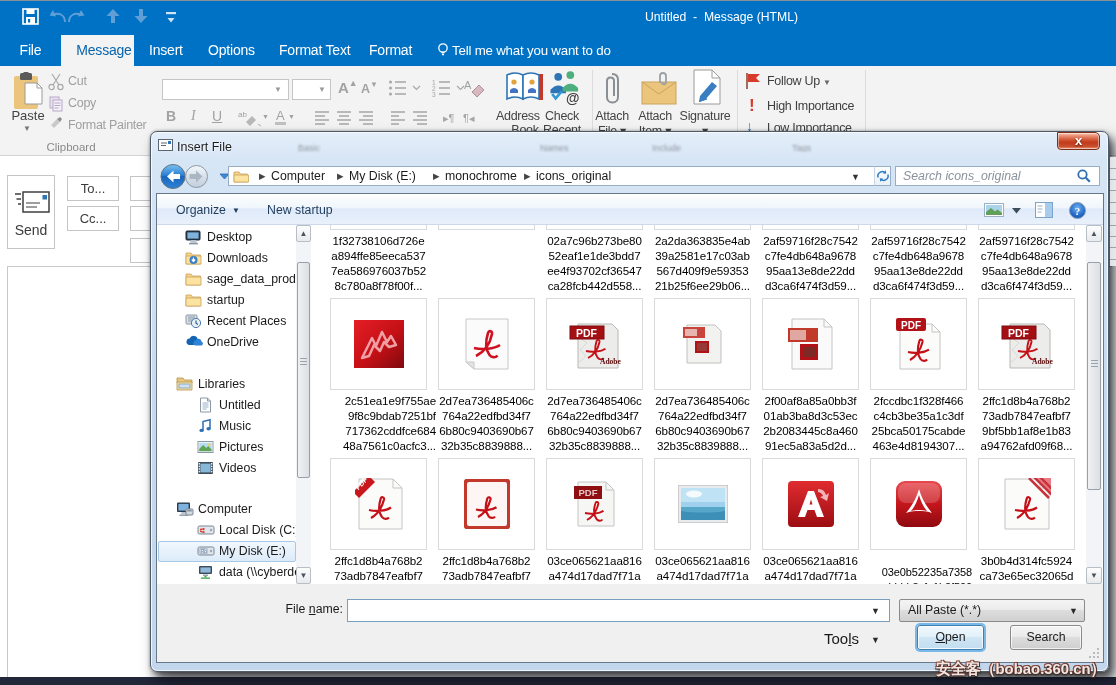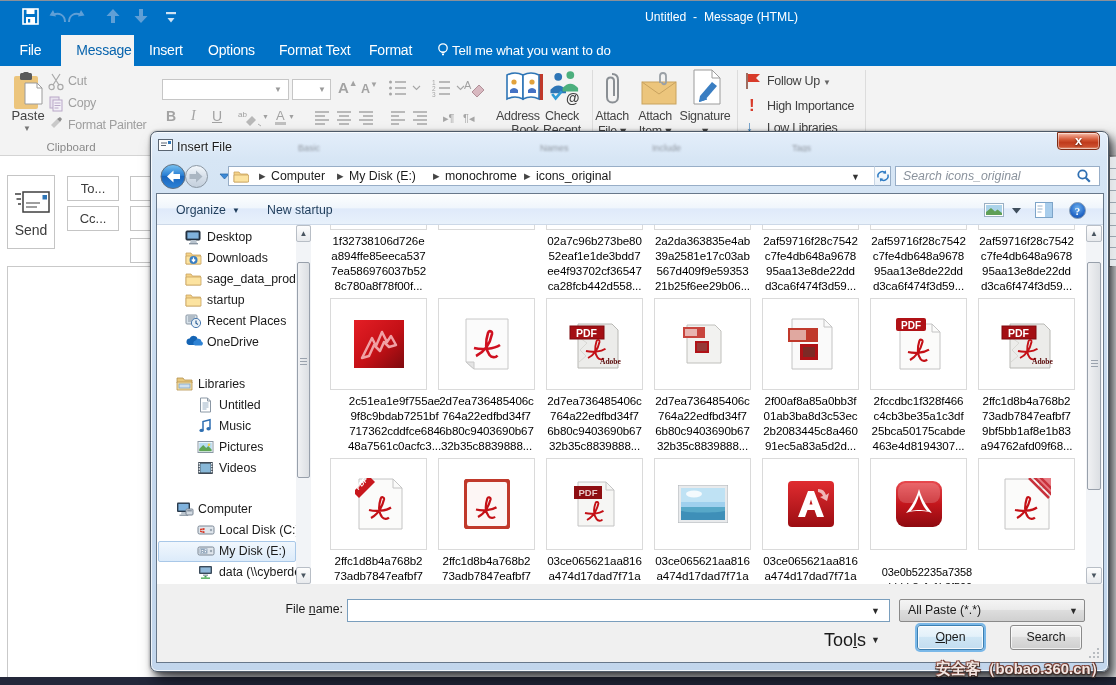--- a/index.html
+++ b/index.html
@@ -177,21 +177,21 @@
 <div class="abs" style="left:672px;top:109px;width:66px;height:13px;color:#444;font-size:12.5px;letter-spacing:-0.3px;text-align:center">Signature</div>
 <div class="abs" style="left:672px;top:123px;width:66px;height:13px;color:#444;font-size:12.5px;letter-spacing:-0.3px;text-align:center">▾</div>
 <svg class="abs" style="left:745px;top:72px" width="18" height="18" viewBox="0 0 18 18">
  <path d="M2 1 l0 16" stroke="#8a4a3a" stroke-width="1.6"></path>
  <path d="M3 2 l12 0 -4 4 4 4 -12 0 z" fill="#d83b2a"></path>
 </svg>
 <div class="abs" style="left:767px;top:74px;color:#3f3f3f;font-size:12.5px;letter-spacing:-0.3px">Follow Up <span style="font-size:8px;color:#666">▼</span></div>
 <div class="abs" style="left:749px;top:96px;color:#d83b2a;font-size:17px;font-weight:bold">!</div>
 <div class="abs" style="left:767px;top:99px;color:#3f3f3f;font-size:12.5px;letter-spacing:-0.3px">High Importance</div>
 <div class="abs" style="left:746px;top:118px;color:#2e75b6;font-size:14px;font-weight:bold">↓</div>
-<div class="abs" style="left:767px;top:121px;color:#3f3f3f;font-size:12.5px;letter-spacing:-0.3px">Low Libraries</div>
+<div class="abs" style="left:767px;top:121px;color:#3f3f3f;font-size:12.5px;letter-spacing:-0.3px">Low Importance</div>
 <div class="abs" style="left:0;top:157px;width:1116px;height:528px;background:#ffffff"></div>
 <div class="abs" style="left:7px;top:175px;width:48px;height:74px;border:1px solid #c5c5c5;background:#fff"></div>
 <svg class="abs" style="left:14px;top:190px" width="36" height="26" viewBox="0 0 36 26">
  <g stroke="#3f3f3f" stroke-width="1.5" fill="none">
  <path d="M1 4 h6 M2.5 9 h4.5 M4 14 h3"></path>
  <rect x="9" y="2" width="26" height="20" fill="#fff"></rect>
  <path d="M12 13 h14 M12 17 h11" stroke-width="1.1"></path>
  </g>
  <rect x="28.5" y="5" width="4.5" height="4.5" fill="#2e75b6"></rect>
 </svg>
@@ -435,21 +435,21 @@
             <linearGradient id="rs" x1="0" y1="0" x2="1" y2="1">
               <stop offset="0" stop-color="#e41e25"></stop>
               <stop offset=".55" stop-color="#c41016"></stop>
               <stop offset="1" stop-color="#7e0a0e"></stop>
             </linearGradient>
           </defs>
           <rect width="50" height="48" fill="url(#rs)"></rect>
           <path d="M8 38 l10 -20 4 8 6 -14 5 10 4 -6 5 9 -7 2 -5 -5 -4 9 -6 -6 -5 11z" fill="none" stroke="#f0a0a4" stroke-width="2.5" stroke-linejoin="round"></path>
         </svg>
       </div>
-      <div class="abs" style="left:184px;top:168px;width:107px;color:#000;font-size:11.6px;line-height:15px;text-align:center;letter-spacing:-0.1px">2c51ea1e9f755ae<br>9f8c9bdab7251bf<br>717362cddfce684<br>48a7561c0acfc3...</div>
+      <div class="abs" style="left:172px;top:168px;width:107px;color:#000;font-size:11.6px;line-height:15px;text-align:right;letter-spacing:-0.1px">2c51ea1e9f755ae<br>9f8c9bdab7251bf<br>717362cddfce684<br>48a7561c0acfc3...</div>
 <div class="abs" style="left:281px;top:73px;width:97px;height:92px;border:1px solid #dadada;background:#fff"></div>
       <div class="abs" style="left:281px;top:73px;width:97px;height:92px;display:flex;align-items:center;justify-content:center">
         <svg width="46" height="52" viewBox="0 0 46 52">
           <path d="M2 1 h42 v50 h-34 l-8-7z" fill="#fbfbfb" stroke="#c8c8c8"></path>
           <path d="M2 44 l8 0 0 7z" fill="#e4e4e4" stroke="#c8c8c8"></path>
           <path d="M12 38 c8 -4 14 -12 16 -22 c.5 -3 -3 -4 -4 -1 c-2.5 8 -3 16 1.5 22 c2 2.6 6 3 8 .5 M10 30 c8 2 20 1 26 -3" fill="none" stroke="#cf1020" stroke-width="2.6"></path>
         </svg>
       </div>
       <div class="abs" style="left:276px;top:168px;width:107px;color:#000;font-size:11.6px;line-height:15px;text-align:center;letter-spacing:-0.1px">2d7ea736485406c<br>764a22edfbd34f7<br>6b80c9403690b67<br>32b35c8839888...</div>
 <div class="abs" style="left:389px;top:73px;width:97px;height:92px;border:1px solid #dadada;background:#fff"></div>
@@ -587,34 +587,35 @@
 <div class="abs" style="left:821px;top:233px;width:97px;height:92px;border:1px solid #dadada;background:#fff"></div>
       <div class="abs" style="left:821px;top:233px;width:97px;height:92px;display:flex;align-items:center;justify-content:center">
         <svg width="48" height="52" viewBox="0 0 48 52">
           <path d="M2 1 h35 l9 9 v41 h-44z" fill="#fbfbfa" stroke="#c4c4c4"></path>
           <path d="M37 1 v9 h9" fill="none" stroke="#c4c4c4"></path>
           <path d="M28 -4 l24 24 4 -12 -16 -16z" fill="#e87c84"></path>
           <path d="M30 -2 l20 20 M33 -5 l20 20 M26 0 l20 20" stroke="#c8323c" stroke-width="2.5"></path>
           <path d="M14 40 c6.5 -3.5 11 -10.5 13 -18.5 c.5 -2.5 -2.6 -3.2 -3.3 -.9 c-2 6.5 -2.5 13.5 1.4 18.5 c1.8 2.2 5.2 2.4 6.8 .4 M12 32 c7 1.7 17 1 22 -2.5" fill="none" stroke="#c41016" stroke-width="2.2"></path>
         </svg>
       </div>
+      <div class="abs" style="left:816px;top:328px;width:107px;color:#000;font-size:11.6px;line-height:15px;text-align:center;letter-spacing:-0.1px">3b0b4d314fc5924<br>ca73e65ec32065d</div>
 </div>
   </div>
 <div class="abs" style="left:1086px;top:225px;width:16px;height:359px;background:#f2f4f7"></div>
 <div class="abs" style="left:1086px;top:225px;width:16px;height:17px;background:linear-gradient(180deg,#fdfdfd,#e8eaed);border:1px solid #b8bec6;border-radius:2px;color:#4a5560;font-size:8px;text-align:center;line-height:15px">▲</div>
 <div class="abs" style="left:1086px;top:567px;width:16px;height:17px;background:linear-gradient(180deg,#fdfdfd,#e8eaed);border:1px solid #b8bec6;border-radius:2px;color:#4a5560;font-size:8px;text-align:center;line-height:15px">▼</div>
 <div class="abs" style="left:1087px;top:262px;width:14px;height:228px;background:linear-gradient(90deg,#f0f1f3,#dcdfe3);border:1px solid #98a0ab;border-radius:2px"></div>
 <div class="abs" style="left:1091px;top:360px;width:7px;height:1px;background:#9aa2ad;box-shadow:0 3px 0 #9aa2ad,0 6px 0 #9aa2ad"></div>
 <div class="abs" style="left:285px;top:602px;width:58px;height:15px;color:#1a1a1a;font-size:12.3px;text-align:right">File <span style="text-decoration:underline">n</span>ame:</div>
 <div class="abs" style="left:347px;top:599px;width:543px;height:23px;background:#fff;border:1px solid #7a9ebd"></div>
 <div class="abs" style="left:871px;top:606px;color:#2a2a2a;font-size:9px">▼</div>
 <div class="abs" style="left:899px;top:599px;width:186px;height:23px;background:linear-gradient(180deg,#f4f4f4 0%,#ebebeb 45%,#dddddd 50%,#d0d0d0 100%);border:1px solid #8a8a8a;border-radius:2px"></div>
 <div class="abs" style="left:908px;top:603px;color:#1a1a1a;font-size:12.3px">All Paste (*.*)</div>
 <div class="abs" style="left:1069px;top:606px;color:#2a2a2a;font-size:9px">▼</div>
-<div class="abs" style="left:824px;top:630px;color:#1a1a1a;font-size:18px">Too<span style="text-decoration:underline">l</span>s</div>
+<div class="abs" style="left:824px;top:630px;color:#1a1a1a;font-size:15px">Too<span style="text-decoration:underline">l</span>s</div>
 <div class="abs" style="left:871px;top:635px;color:#2a2a2a;font-size:9px">▼</div>
 <div class="abs" style="left:917px;top:625px;width:67px;height:25px;border-radius:3px;
  background:linear-gradient(180deg,#f0f7fc 0%,#e3f1fa 45%,#cfe6f5 50%,#c2ddf0 100%);
  border:1px solid #3c7fb1;box-shadow:0 0 0 2px #7ab8e8, inset 0 0 0 1px rgba(255,255,255,.8);
  color:#1a1a1a;font-size:12.3px;text-align:center;line-height:23px"><span style="text-decoration:underline">O</span>pen</div>
 <div class="abs" style="left:1010px;top:625px;width:72px;height:25px;border-radius:3px;
  background:linear-gradient(180deg,#f4f4f4 0%,#ebebeb 45%,#dddddd 50%,#cfcfcf 100%);
  border:1px solid #8a8a8a;box-shadow:inset 0 0 0 1px rgba(255,255,255,.7);
  color:#1a1a1a;font-size:12.3px;text-align:center;line-height:23px">Search</div>
 <svg class="abs" style="left:1087px;top:647px" width="14" height="14" viewBox="0 0 14 14">

